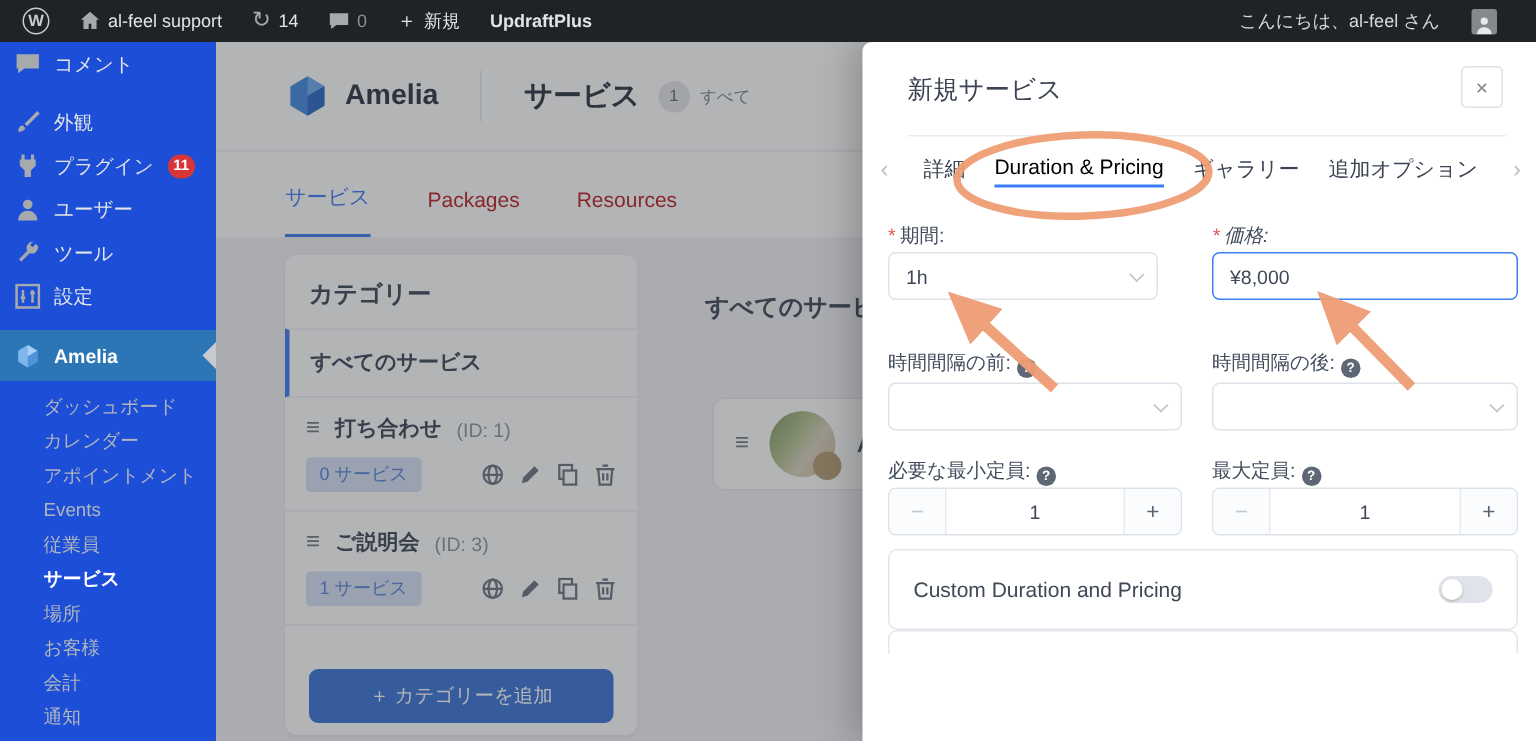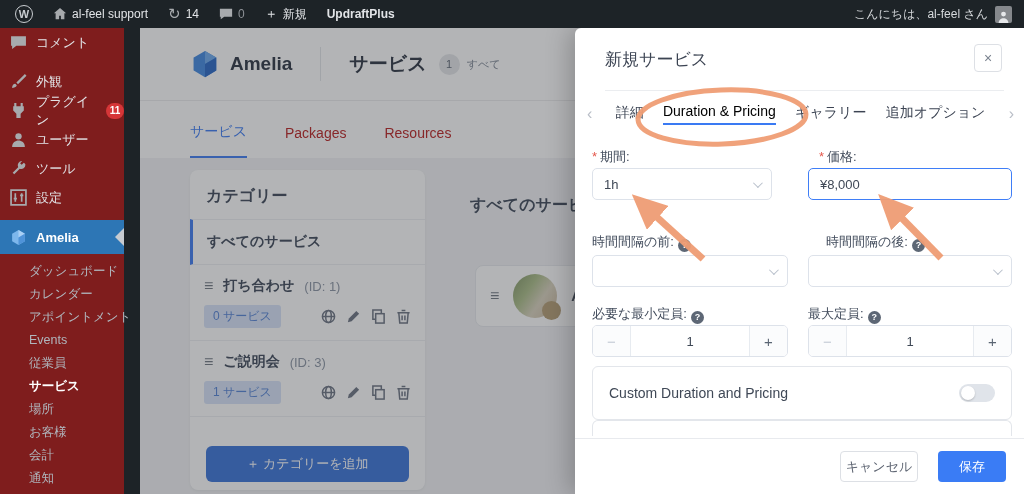--- a/index.html
+++ b/index.html
@@ -8,25 +8,25 @@
 
   
   .adminbar { position:absolute; left:0; top:0; width:1024px; height:28px; background:#1d2327; color:#c9cdd1; display:flex; align-items:center; font-size:12px; z-index:40; }
   .ab-left { display:flex; align-items:center; gap:6px; padding-left:8px; }
   .ab-item { display:flex; align-items:center; gap:5px; padding:0 7px; height:28px; color:#e2e4e7; cursor:pointer; }
   .wp-logo { width:18px; height:18px; border:1.6px solid #c9cdd1; border-radius:50%; display:flex; align-items:center; justify-content:center; font-size:11px; font-weight:bold; color:#c9cdd1; }
   .ab-ic { width:14px; height:14px; fill:#a7aaad; }
   .ab-refresh { font-size:15px; line-height:14px; color:#a7aaad; }
   .ab-count-muted { color:#8d9196; }
   .ab-plus { font-size:13px; color:#e2e4e7; }
-  .ab-right { margin-left:auto; display:flex; align-items:center; gap:7px; padding-right:12px; color:#d6d9dc; }
+  .ab-right { margin-left:auto; display:flex; align-items:center; gap:21px; padding-right:26px; color:#d6d9dc; }
   .ab-avatar { width:17px; height:17px; background:#85888c; border-radius:2px; display:flex; align-items:flex-end; justify-content:center; overflow:hidden; }
 
   
-  .sidebar { position:absolute; left:0; top:28px; width:124px; bottom:0; background:#7f1d1d; z-index:35; }
+  .sidebar { position:absolute; left:0; top:28px; width:144px; bottom:0; background:#1d4ed8; z-index:35; }
   .sb-item { height:29px; display:flex; align-items:center; gap:9px; padding-left:10px; color:#e2e4e7; font-size:13px; cursor:pointer; position:relative; }
   .sb-item svg { width:17px; height:17px; fill:#a7aaad; flex:0 0 17px; }
   .sb-sep { height:10px; }
   .sb-badge { background:#d63638; color:#fff; font-size:10px; min-width:16px; height:16px; border-radius:9px; display:inline-flex; align-items:center; justify-content:center; padding:0 4px; font-weight:bold; }
   .sb-amelia { height:34px; background:#2d76b5; color:#fff; font-weight:bold; margin-top:8px; }
   .sb-amelia .arrow { position:absolute; right:0; top:50%; transform:translateY(-50%); width:0; height:0; border-top:9px solid transparent; border-bottom:9px solid transparent; border-right:9px solid #c7cbd1; }
   .sb-sub { padding:6px 0 0 0; }
   .sb-sub-item { height:23px; line-height:23px; padding-left:29px; font-size:12.5px; color:#b0b6bd; cursor:pointer; white-space:nowrap; }
   .sb-sub-item.active { color:#fff; font-weight:bold; }
 
@@ -319,35 +319,35 @@
     <span class="mo-tab">詳細</span>
     <span class="mo-tab active">Duration &amp; Pricing</span>
     <span class="mo-tab">ギャラリー</span>
     <span class="mo-tab">追加オプション</span>
     <span class="mo-chev">›</span>
   </div>
 
   <div class="fld-label" style="left:17px; top:120px;">
     <span class="req">*</span><span>期間:</span>
   </div>
-  <div class="fld-label" style="left:244px; top:120px;">
+  <div class="fld-label" style="left:233px; top:120px;font-style:italic;">
     <span class="req">*</span><span>価格:</span>
   </div>
   <div class="sel" style="left:17px; top:140px; width:180px;">
     <span>1h</span>
     <span class="chev"></span>
   </div>
   <div class="inp" style="left:233px; top:140px; width:204px;">
     <span>¥8,000</span>
   </div>
 
   <div class="fld-label" style="left:17px; top:205px;">
     <span>時間間隔の前:</span><span class="qmark">?</span>
   </div>
-  <div class="fld-label" style="left:251px; top:205px;">
+  <div class="fld-label" style="left:233px; top:205px;">
     <span>時間間隔の後:</span><span class="qmark">?</span>
   </div>
   <div class="sel" style="left:17px; top:227px; width:196px;">
     <span class="chev"></span>
   </div>
   <div class="sel" style="left:233px; top:227px; width:204px;">
     <span class="chev"></span>
   </div>
 
   <div class="fld-label" style="left:17px; top:277px;">
@@ -368,24 +368,20 @@
   </div>
 
   <div class="custom-box">
     <span class="custom-label">Custom Duration and Pricing</span>
     <span class="toggle">
         <span class="knob"></span>
       </span>
   </div>
   <div class="partial-box"></div>
 
-  <div class="mo-footer">
-    <button class="btn-cancel">キャンセル</button>
-    <button class="btn-save">保存</button>
-  </div>
 </div>
 
 <svg class="annotations" viewBox="0 0 1024 494">
   <defs>
     <marker id="ah" markerWidth="5" markerHeight="4.6" refX="3.8" refY="2.3" orient="auto">
       <path d="M0,0 L5,2.3 L0,4.6 Z" fill="#ef9d74"></path>
     </marker>
   </defs>
   <ellipse cx="722" cy="117" rx="84" ry="27" fill="none" stroke="#ef9d74" stroke-width="5" transform="rotate(-2 722 117)" opacity="0.95"></ellipse>
   <line x1="703" y1="259" x2="638" y2="200" stroke="#ef9d74" stroke-width="7" marker-end="url(#ah)" opacity="0.95"></line>

